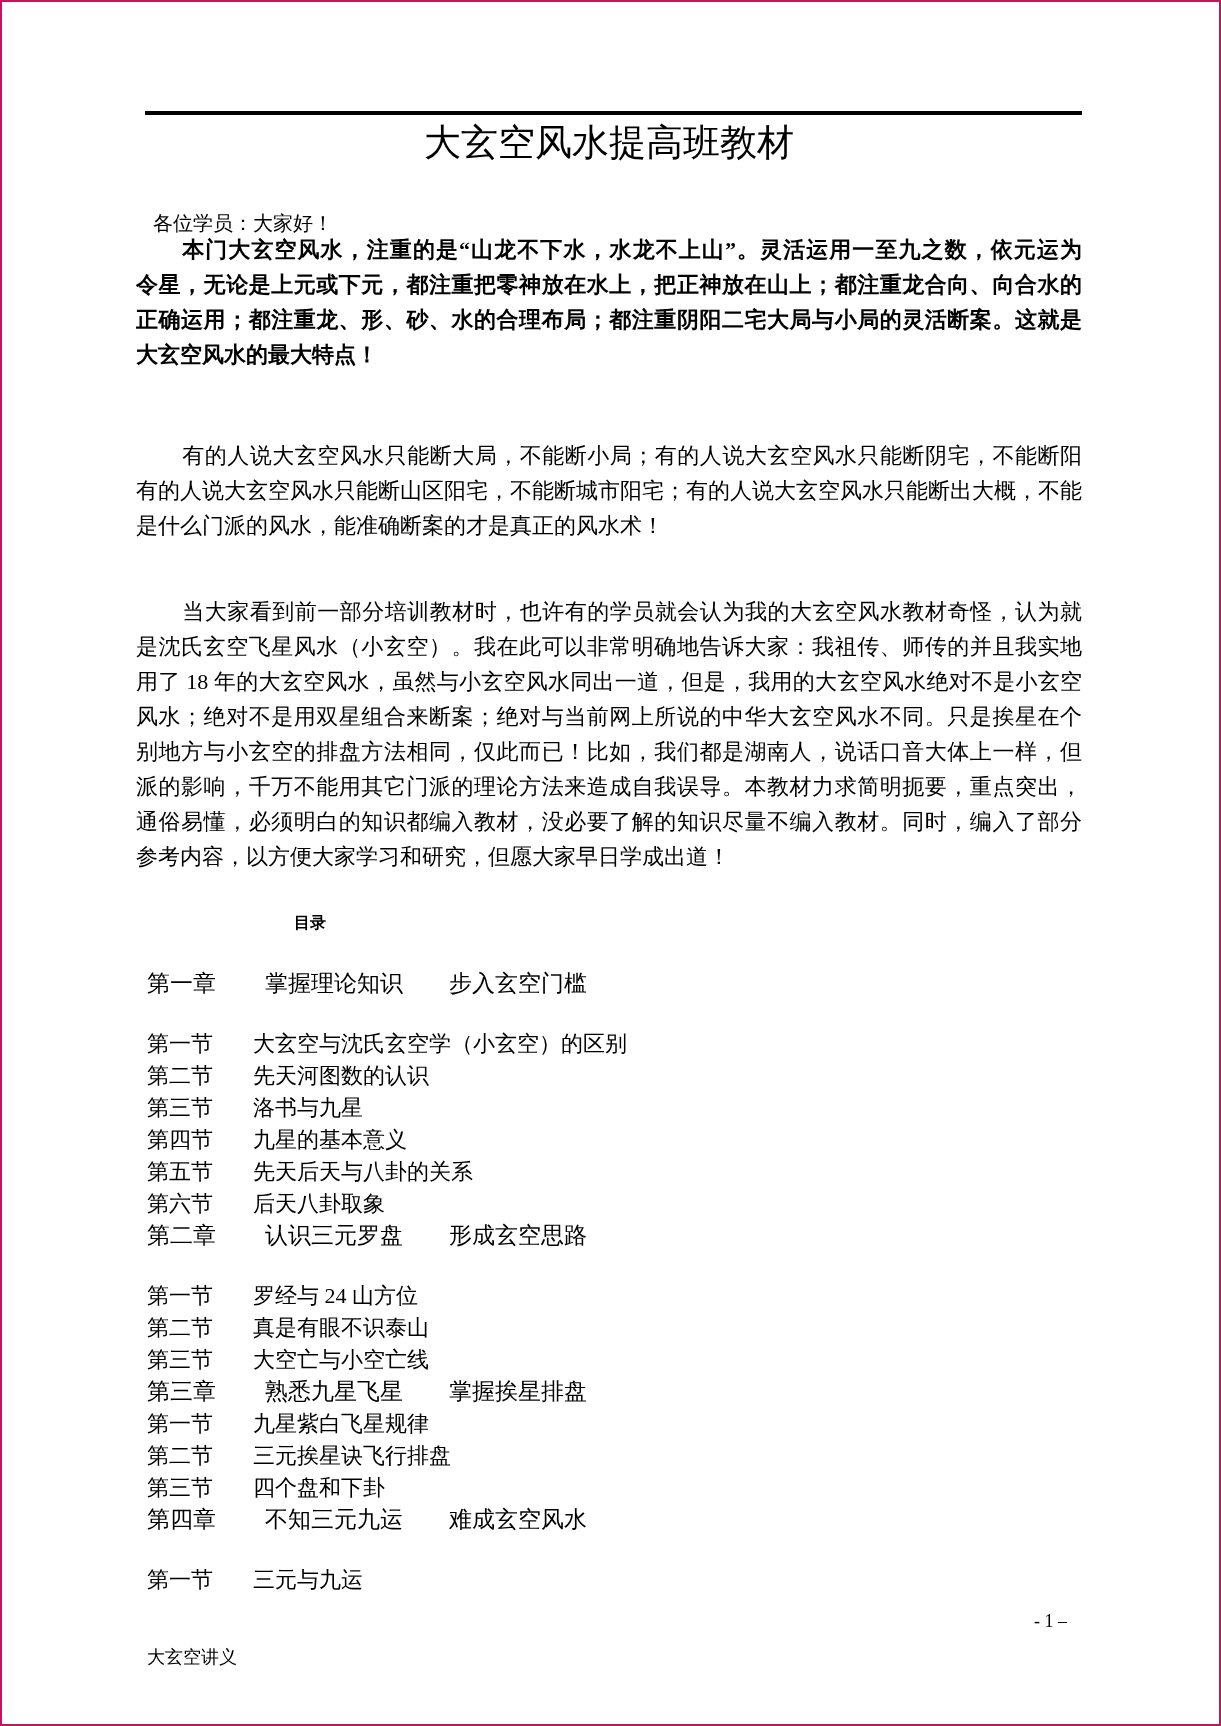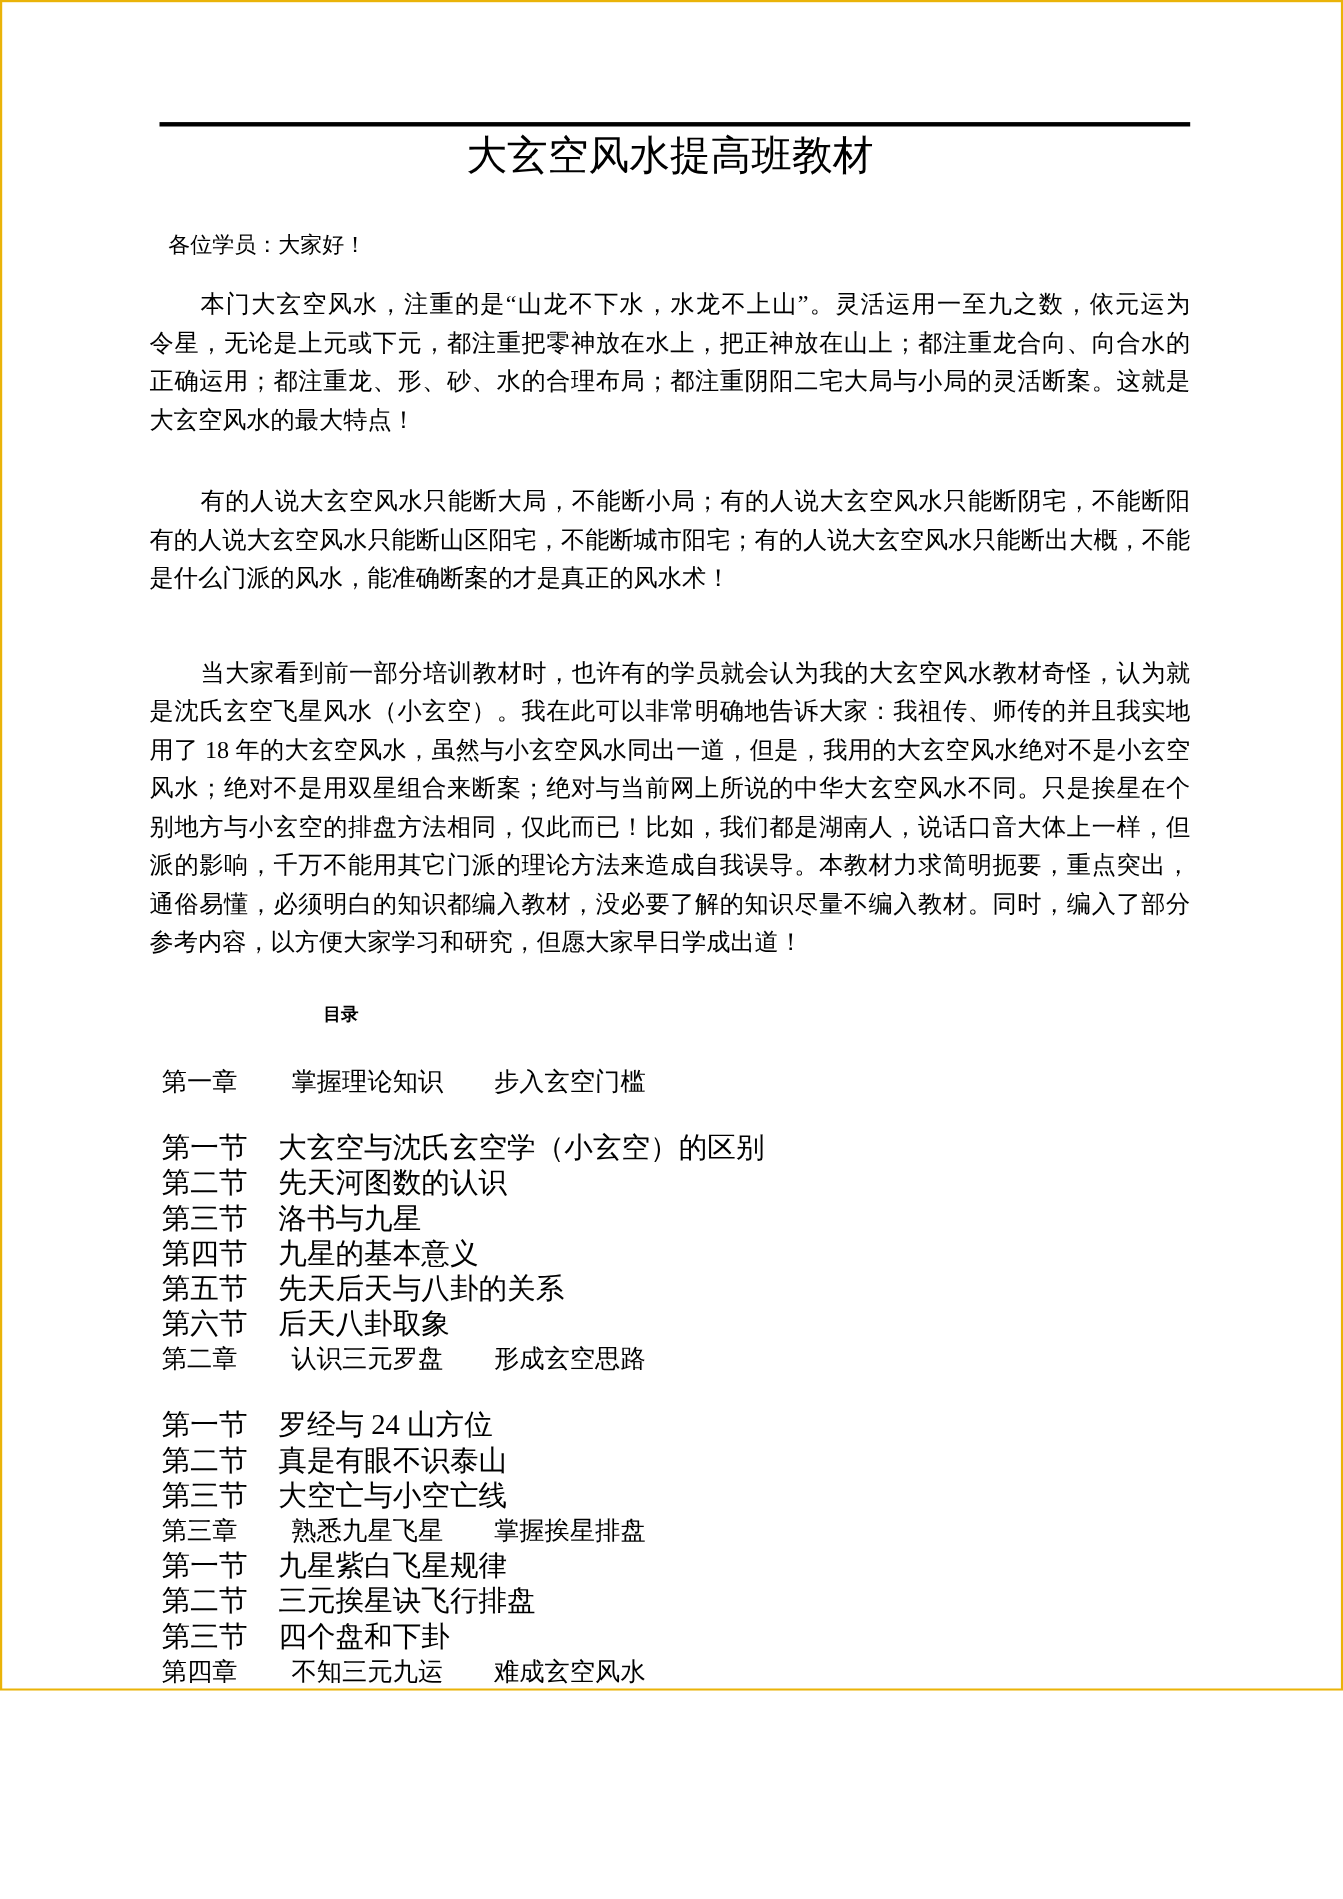--- a/index.html
+++ b/index.html
@@ -1,21 +1,21 @@
 <!DOCTYPE html>
 <html><head>
 <meta charset="utf-8">
 <style>
   html, body { margin: 0; padding: 0; background: #ffffff; }
   .page {
     position: relative;
     width: 1221px;
-    height: 1537px;
+    height: 1726px;
     background: #ffffff;
-    border: 2px solid #eab308;
+    border: 2px solid #be185d;
     box-sizing: border-box;
     font-family: "Liberation Serif", "DejaVu Serif", serif;
     color: #000000;
     overflow: hidden;
   }
   .header-rule {
     position: absolute;
     left: 143px; top: 109px;
     width: 937px; height: 4px;
     background: #000000;
@@ -36,21 +36,21 @@
     width: 946px;
     font-size: 20px;
     line-height: 34px;
   }
   .para {
     position: absolute;
     left: 134px;
     width: 946px;
     font-size: 22px;
   }
-  .para-1 { top: 257px; }
+  .para-1 { top: 230px; font-weight: bold; }
   .para-2 { top: 436px; }
   .para-3 { top: 592px; }
   .p-line {
     line-height: 35px;
     height: 35px;
     text-align: justify;
     text-align-last: justify;
     overflow: hidden;
   }
   .p-line:first-child { text-indent: 2.1em; }
@@ -65,21 +65,21 @@
   .toc-list {
     position: absolute;
     left: 145px; top: 966px;
     width: 935px;
   }
   .toc-row {
     display: flex;
     align-items: baseline;
     height: 32px;
     line-height: 32px;
-    font-size: 26px;
+    font-size: 22px;
     white-space: nowrap;
   }
   .toc-row .toc-label { width: 106px; flex-shrink: 0; }
   .toc-row.chapter { font-weight: normal; font-size: 23px; }
   .toc-row.chapter .toc-label { width: 118px; }
   .toc-row.gap-above { margin-top: 28px; }
   .footer-left {
     position: absolute;
     left: 145px; top: 1606px;
     font-size: 18px;

